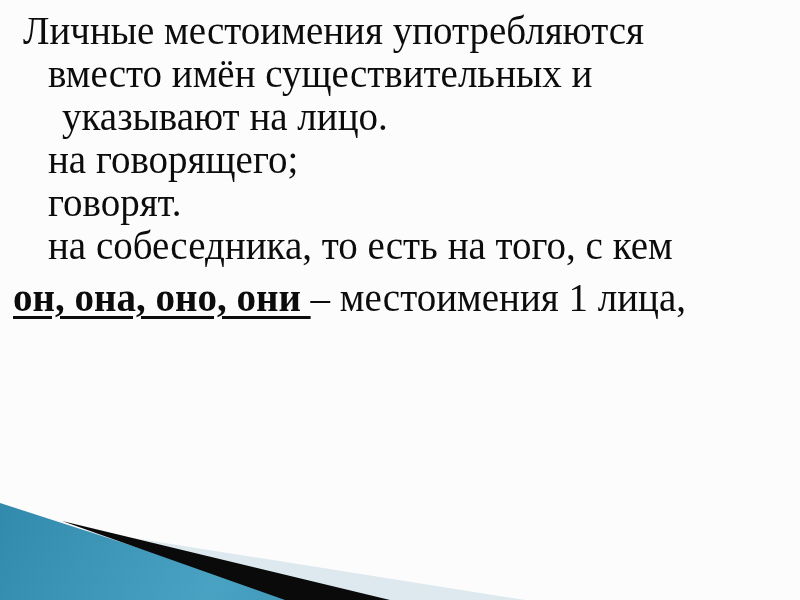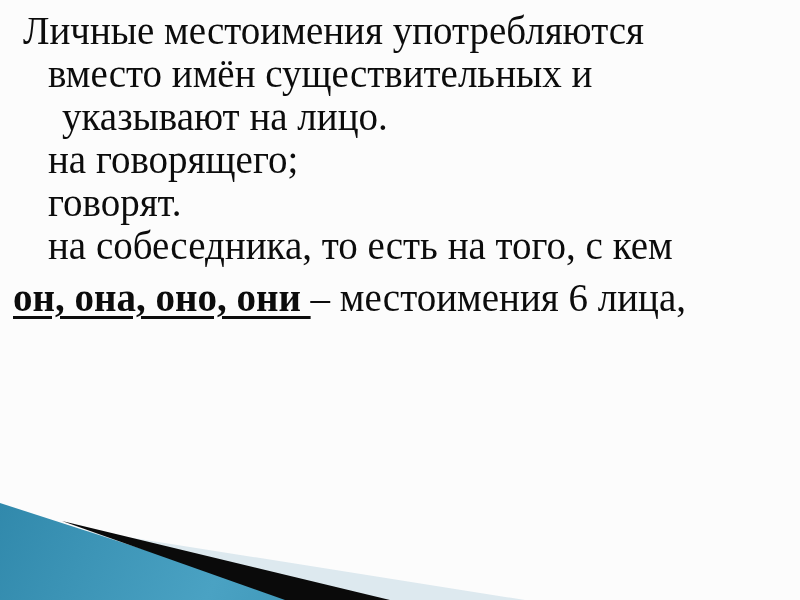--- a/index.html
+++ b/index.html
@@ -98,17 +98,17 @@
     <div class="para">
       <div class="line ml42">на говорящего;</div>
     </div>
 
     <div class="para">
       <div class="line ml42">говорят.</div>
       <div class="line ml42">на собеседника, то есть на того, с кем</div>
     </div>
 
     <div class="para">
-      <div class="line ml7 gap"><span class="lead">он, она, оно, они </span><span>– местоимения 6 лица,</span></div>
+      <div class="line ml7 gap"><span class="lead">он, она, оно, они </span><span>– местоимения 1 лица,</span></div>
     </div>
 
   </div>
 </div>
 
 </body></html>

